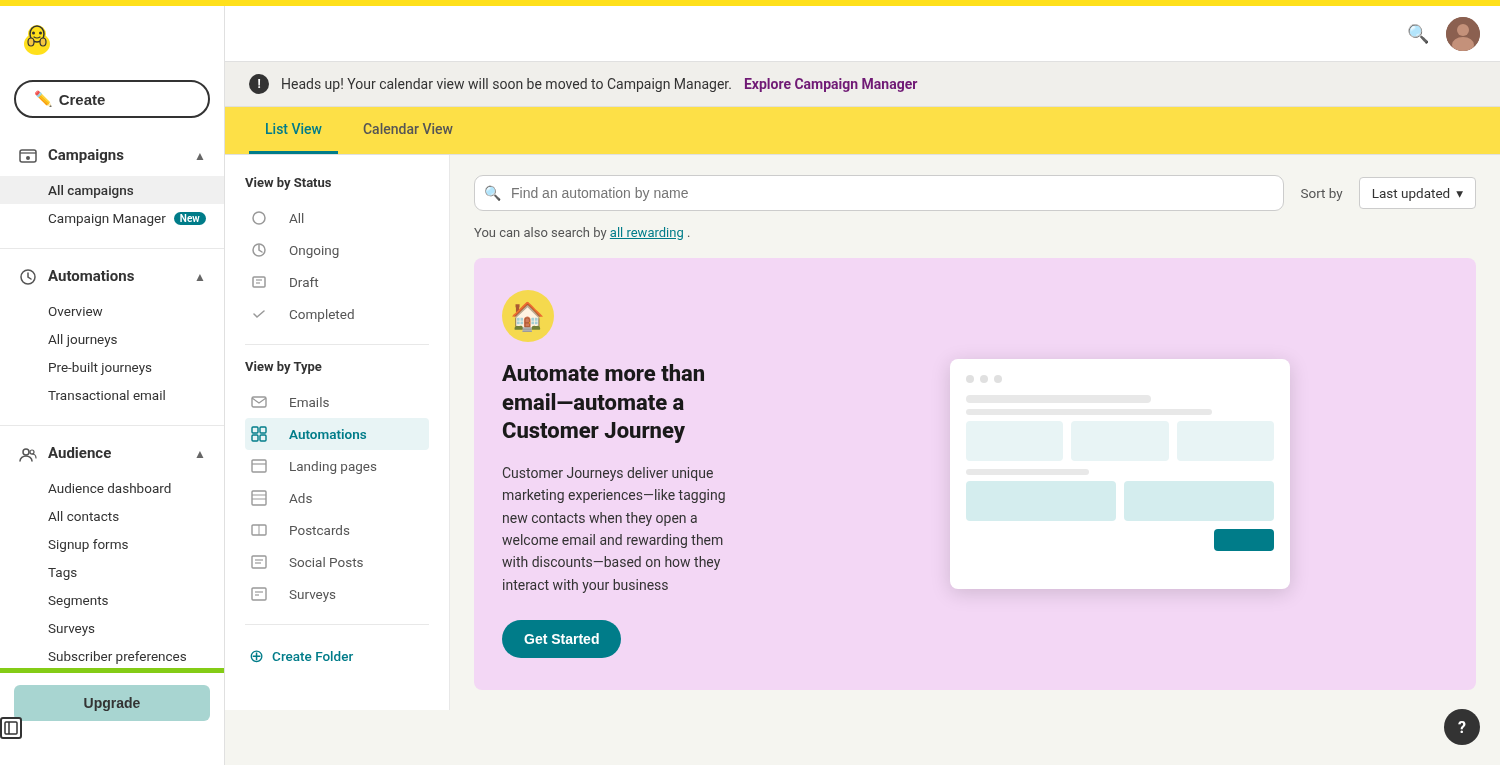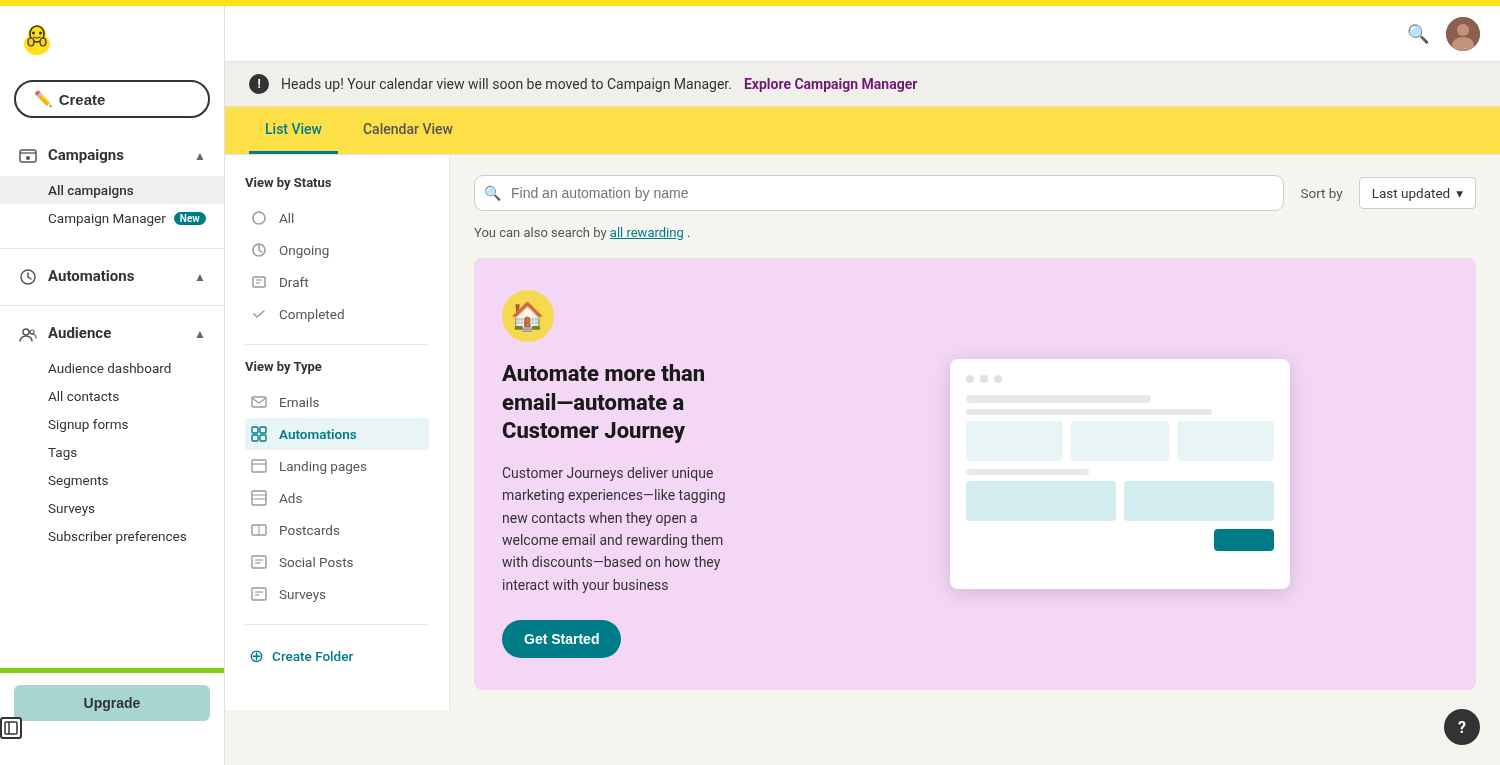--- a/index.html
+++ b/index.html
@@ -284,21 +284,21 @@
       font-size: 13px;
       font-weight: 700;
       color: #333;
       margin-bottom: 12px;
       text-transform: none;
     }
 
     .filter-item {
       display: flex;
       align-items: center;
-      gap: 10px;
+      gap: 20px;
       padding: 6px 4px;
       font-size: 13.5px;
       color: #555;
       cursor: pointer;
       border-radius: 4px;
     }
 
     .filter-icon {
       width: 20px;
       height: 20px;
@@ -598,20 +598,34 @@
           <div class="nav-section-title">
             <span class="icon">
               <svg width="18" height="18" viewBox="0 0 18 18" fill="none">
                   <circle cx="9" cy="9" r="7" stroke="#555" stroke-width="1.5"></circle>
                   <path d="M9 5v4l3 2" stroke="#555" stroke-width="1.5" stroke-linecap="round"></path>
                 </svg>
             </span>
             <span>Automations</span>
           </div>
           <span class="chevron">▲</span>
+        </div>
+        <div class="nav-subitems">
+          <div class="nav-subitem">
+            <span>Overview</span>
+          </div>
+          <div class="nav-subitem">
+            <span>All journeys</span>
+          </div>
+          <div class="nav-subitem">
+            <span>Pre-built journeys</span>
+          </div>
+          <div class="nav-subitem">
+            <span>Transactional email</span>
+          </div>
         </div>
       </div>
 
       <div class="sidebar-divider"></div>
 
       <div class="nav-section">
         <div class="nav-section-header">
           <div class="nav-section-title">
             <span class="icon">
               <svg width="18" height="18" viewBox="0 0 18 18" fill="none">

